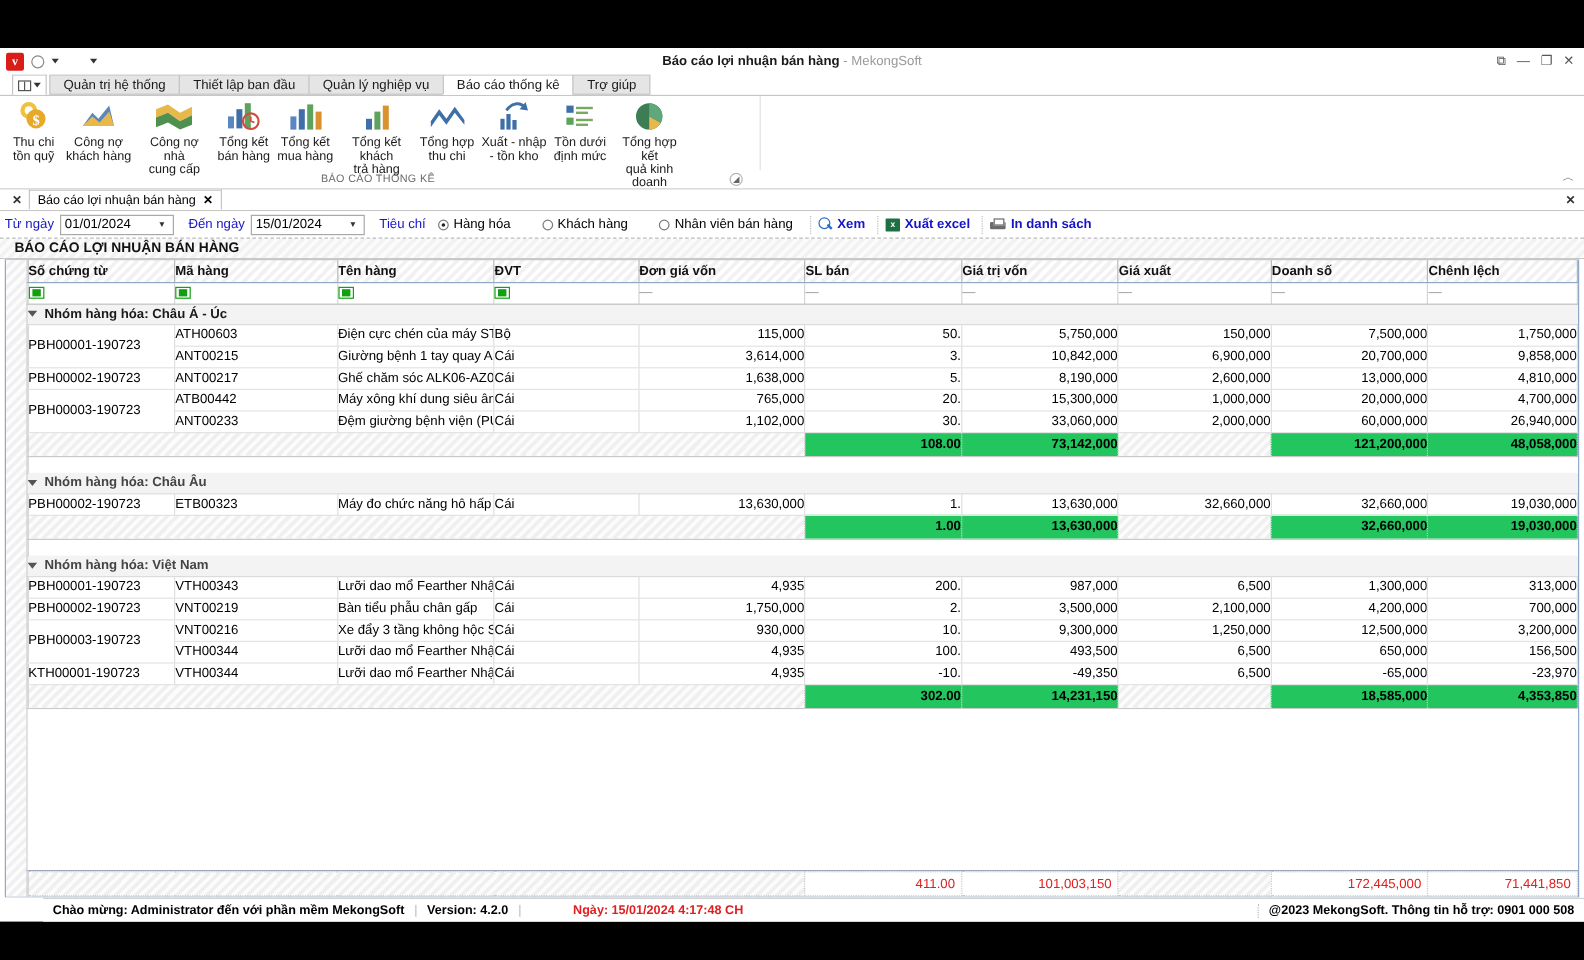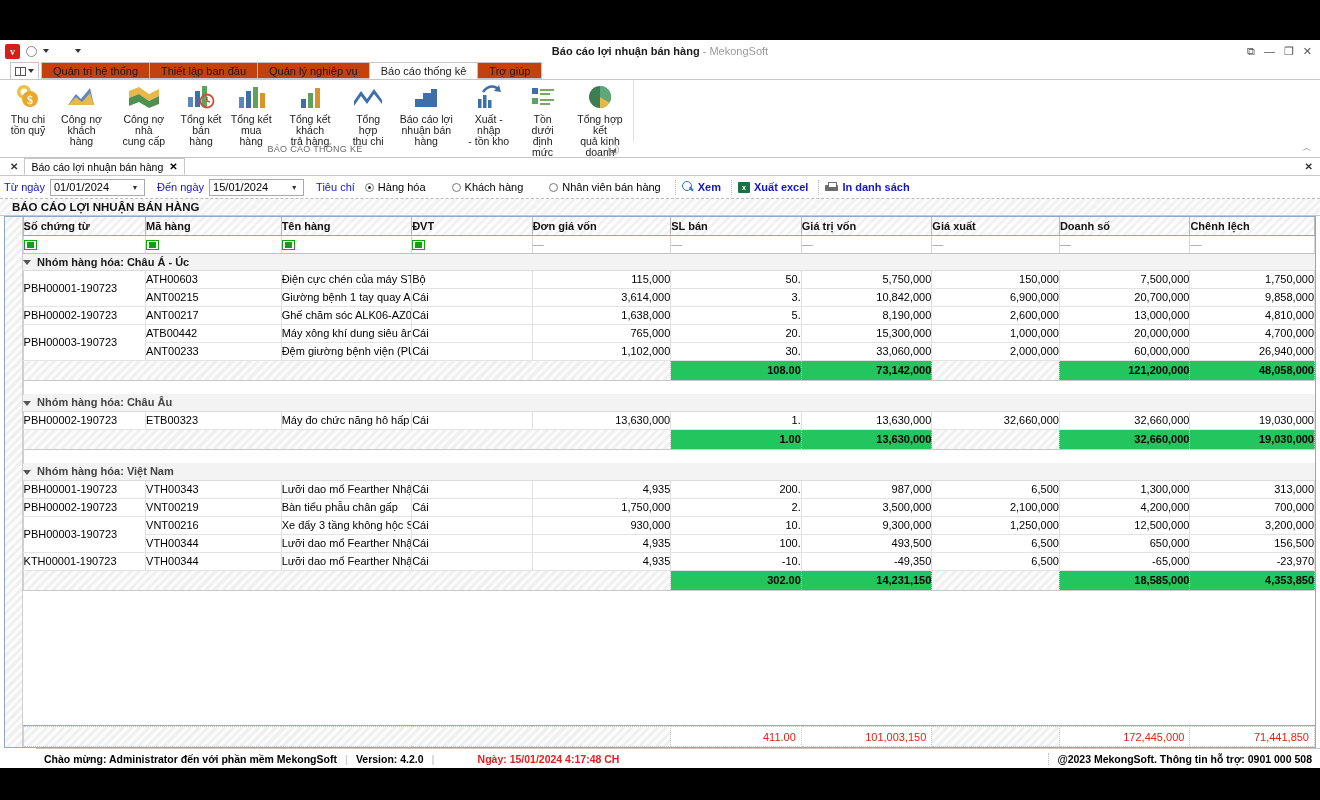--- a/index.html
+++ b/index.html
@@ -58,21 +58,21 @@
     height:17px; min-width:26px; border:1px solid #c6c6c6; border-bottom:none;
     background:#fff; display:flex; align-items:center; justify-content:center; gap:2px;
     padding:0 4px; margin-right:2px;
   }
   .filetab .bookicon {
     width:11px;height:9px;border:1px solid #555; position:relative;
   }
   .filetab .bookicon:after{content:"";position:absolute;left:4px;top:0;bottom:0;width:1px;background:#555;}
   .rtab {
     height:17px; padding:0 11px; border:1px solid #c6c6c6; border-bottom:1px solid #c6c6c6;
-    background:#c2410c; display:flex; align-items:center;
+    background:#e5e5e5; display:flex; align-items:center;
     font-size:11px; color:#1a1a1a; margin-right:-1px;
   }
   .rtab.active { background:#ffffff; border-bottom:1px solid #ffffff; }
 
   
   .ribbon {
     height:78px; background:#ffffff; border-bottom:1px solid #c6c6c6;
     position:relative; padding-left:4px;
   }
   .group {
@@ -379,30 +379,20 @@
         <div class="ri-icon">
           <svg width="32" height="28" viewBox="0 0 32 28">
             <path d="M2 18 L9 8 L15 16 L22 6 L30 17 L30 21 L22 11 L15 21 L9 13 L2 23 Z" fill="#3f6fa8"></path>
           </svg>
         </div>
         <div class="ri-label">
           <span>Tổng hợp</span><br><span>thu chi</span>
         </div>
       </div>
 
-      <div class="ribbon-item">
-        <div class="ri-icon">
-          <svg width="30" height="28" viewBox="0 0 30 28">
-            <path d="M4 24 L4 16 L12 16 L12 10 L20 10 L20 6 L26 6 L26 24 Z" fill="#3f6fa8"></path>
-          </svg>
-        </div>
-        <div class="ri-label">
-          <span>Báo cáo lợi</span><br><span>nhuận bán hàng</span>
-        </div>
-      </div>
 
       <div class="ribbon-item">
         <div class="ri-icon">
           <svg width="30" height="28" viewBox="0 0 30 28">
             <rect x="4" y="16" width="3.5" height="9" fill="#3f6fa8"></rect>
             <rect x="9" y="12" width="3.5" height="13" fill="#3f6fa8"></rect>
             <rect x="14" y="17" width="3.5" height="8" fill="#3f6fa8"></rect>
             <path d="M9 9 C14 2 21 2 25 7" stroke="#3f6fa8" stroke-width="2.4" fill="none"></path>
             <path d="M25 2 L27 9 L20 8 Z" fill="#3f6fa8"></path>
           </svg>

